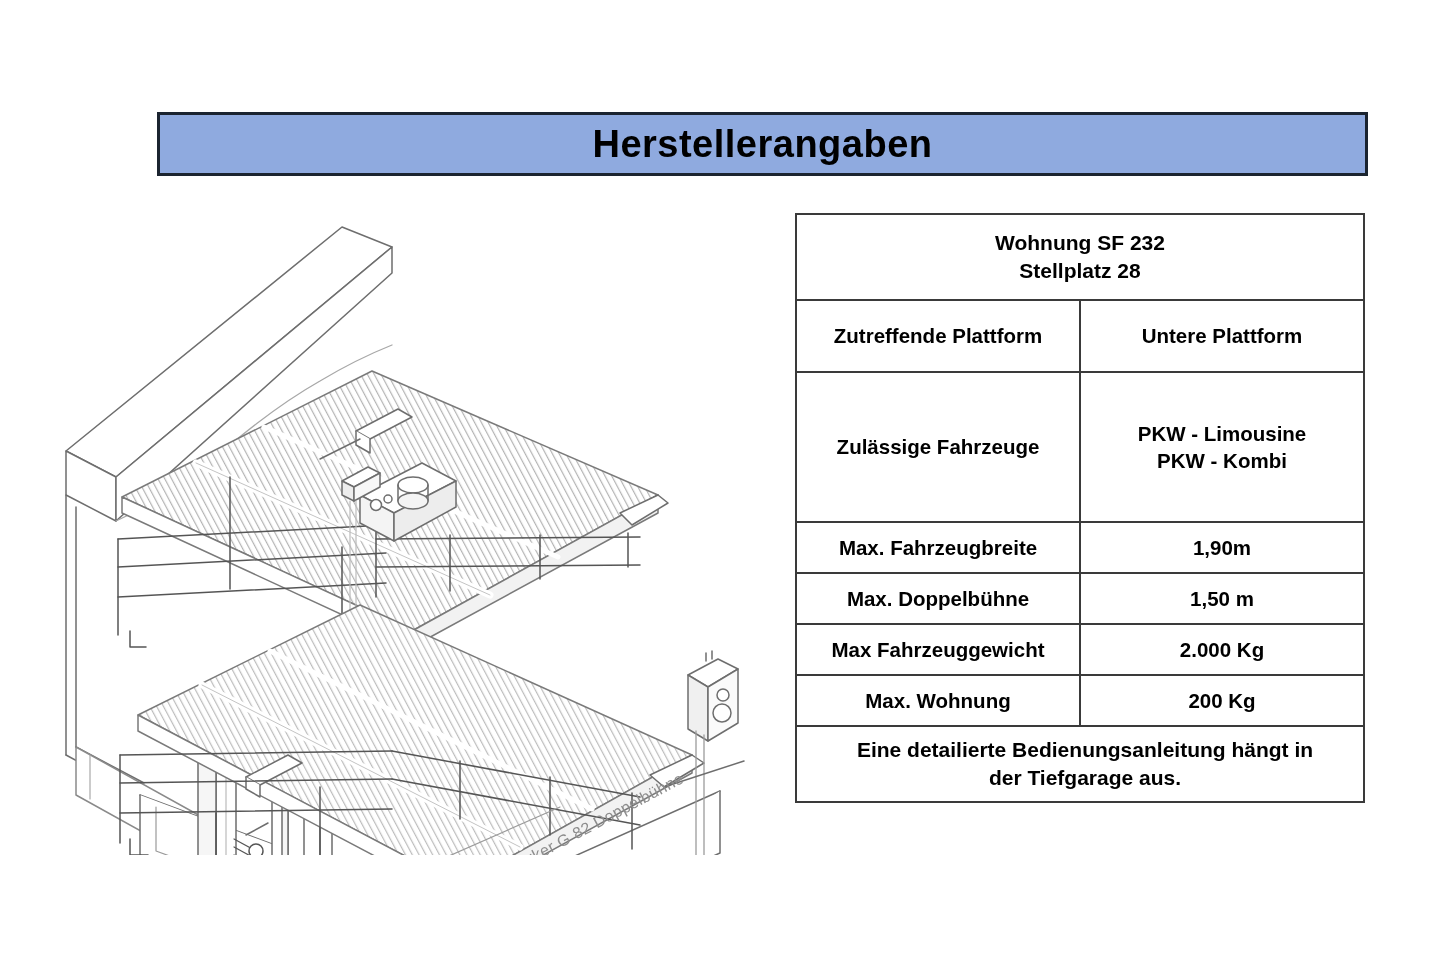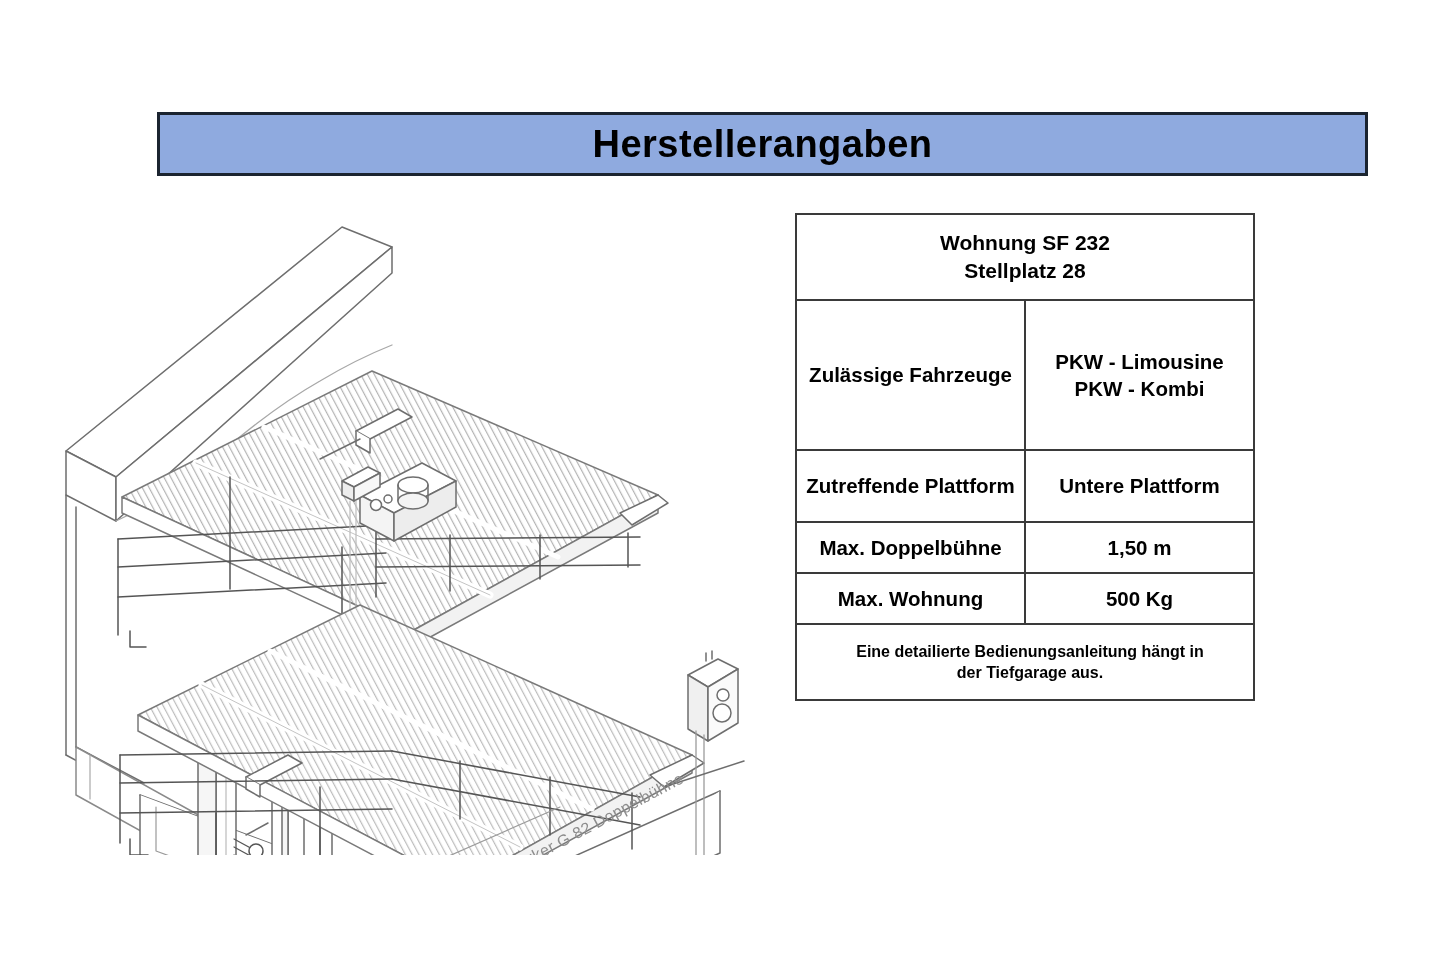--- a/index.html
+++ b/index.html
@@ -47,21 +47,21 @@
     width: 740px;
     height: 660px;
   }
   #diagram-svg { display: block; }
 
   
   #spec-table {
     position: absolute;
     left: 795px;
     top: 213px;
-    width: 460px;
+    width: 570px;
     box-sizing: border-box;
     border-collapse: collapse;
     table-layout: fixed;
   }
   #spec-table td {
     border: 2px solid #3A3A3A;
     text-align: center;
     vertical-align: middle;
     font-size: 20.5px;
     font-weight: bold;
@@ -73,21 +73,21 @@
   #spec-table td.col-label { width: 285px; }
   #spec-table td.col-value { width: 285px; }
   #spec-table td.header-cell {
     height: 86px;
     font-size: 21px;
   }
   #spec-table td.tall-cell { height: 150px; }
   #spec-table td.row-cell   { height: 51px; }
   #spec-table td.footer-cell {
     height: 76px;
-    font-size: 16px;
+    font-size: 21px;
     padding-left: 22px;
     padding-right: 12px;
   }
   .two-line-sub { display: block; }
 </style>
 </head>
 <body>
 
 <div id="title-banner">
   <span class="title-text">Herstellerangaben</span>
@@ -248,43 +248,51 @@
 <table id="spec-table">
   <tbody>
     <tr>
       <td class="header-cell" colspan="2">
         <span>Wohnung SF 232</span>
         <span class="two-line-sub">Stellplatz 28</span>
       </td>
     </tr>
 
     <tr>
+      <td class="col-label row-cell" style="height:72px">Zutreffende Plattform</td>
+      <td class="col-value row-cell" style="height:72px">Untere Plattform</td>
+    </tr>
+
+    <tr>
       <td class="col-label tall-cell">Zulässige Fahrzeuge</td>
       <td class="col-value tall-cell">
         <span>PKW - Limousine</span>
         <span class="two-line-sub">PKW - Kombi</span>
       </td>
     </tr>
 
-    <tr>
-      <td class="col-label row-cell" style="height:72px">Zutreffende Plattform</td>
-      <td class="col-value row-cell" style="height:72px">Untere Plattform</td>
-    </tr>
-
-
+
+    <tr>
+      <td class="col-label row-cell">Max. Fahrzeugbreite</td>
+      <td class="col-value row-cell">1,90m</td>
+    </tr>
 
     <tr>
       <td class="col-label row-cell">Max. Doppelbühne</td>
       <td class="col-value row-cell">1,50 m</td>
     </tr>
 
+    <tr>
+      <td class="col-label row-cell">Max Fahrzeuggewicht</td>
+      <td class="col-value row-cell">2.000 Kg</td>
+    </tr>
 
     <tr>
       <td class="col-label row-cell">Max. Wohnung</td>
-      <td class="col-value row-cell">500 Kg</td>
+      <td class="col-value row-cell">200 Kg</td>
     </tr>
 
     <tr>
       <td class="footer-cell" colspan="2">
         <span>Eine detailierte Bedienungsanleitung hängt in</span>
         <span class="two-line-sub">der Tiefgarage aus.</span>
       </td>
     </tr>
   </tbody>
 </table>

